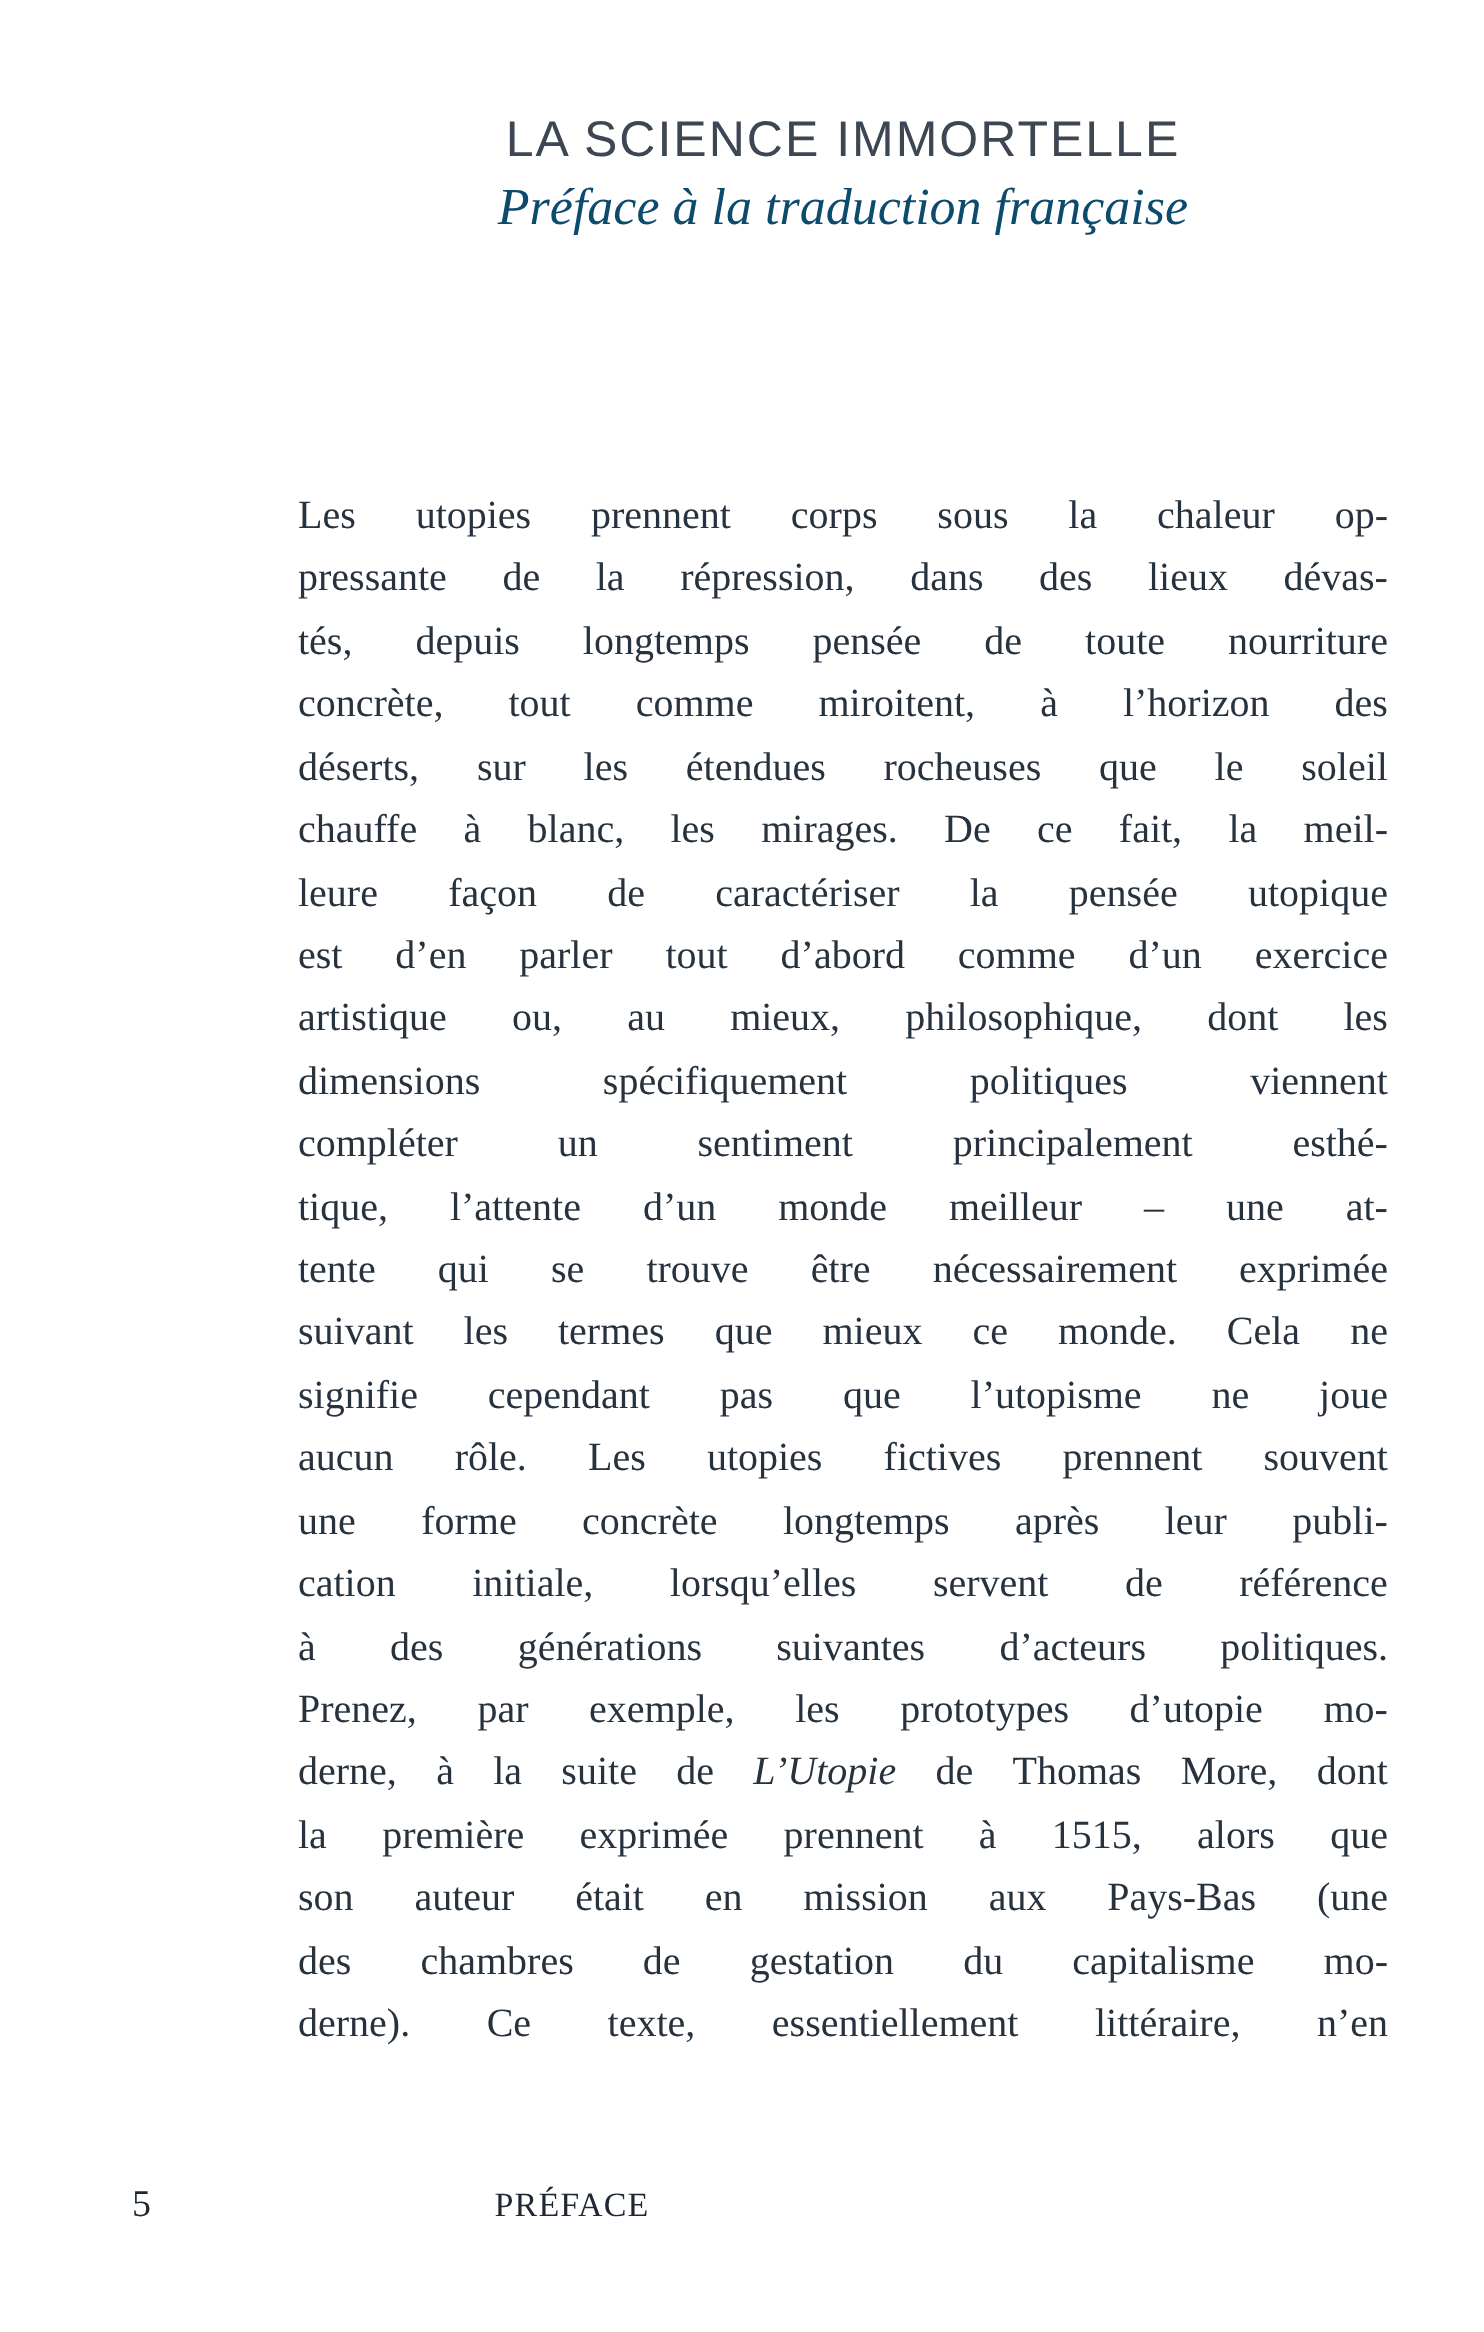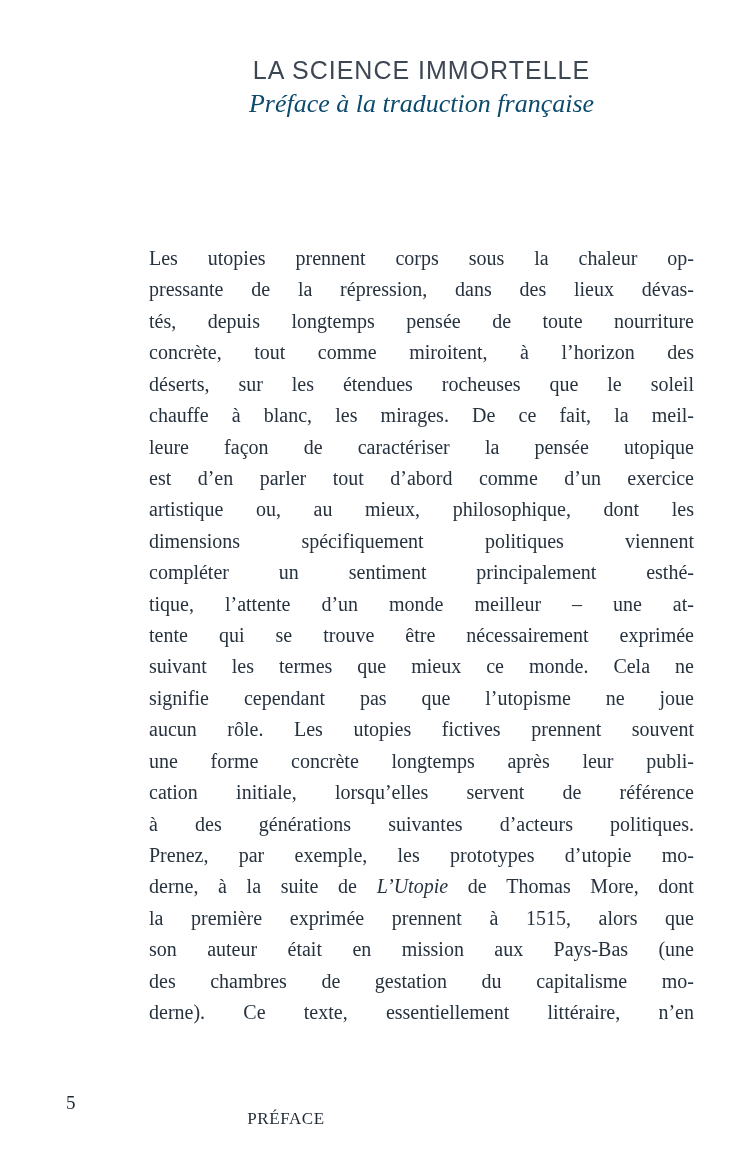--- a/index.html
+++ b/index.html
@@ -65,21 +65,20 @@
   .footer-title {
     position: absolute;
     top: 1093px;
     left: 146px;
     width: 280px;
     text-align: center;
     font-family: "Liberation Serif", serif;
     font-size: 17px;
     letter-spacing: 0.6px;
     color: #1e2833;
-    margin-top: 16px;
   }
 </style>
 </head>
 <body>
 
 <div class="page">
 
   <div class="chapter-title">LA SCIENCE IMMORTELLE</div>
 
   <div class="chapter-subtitle">Préface à la traduction française</div>

